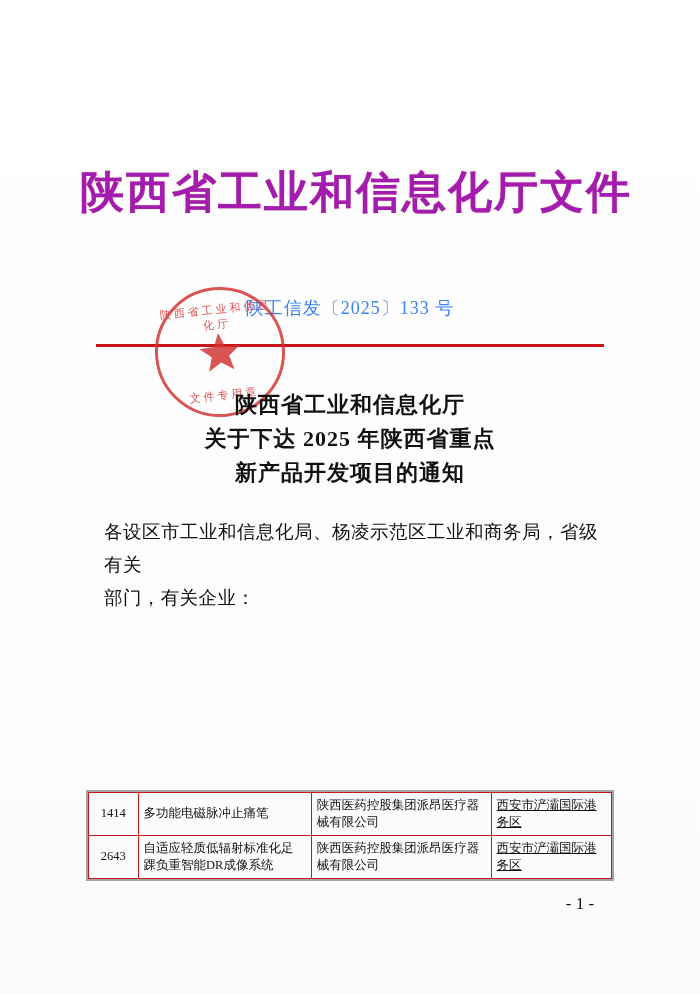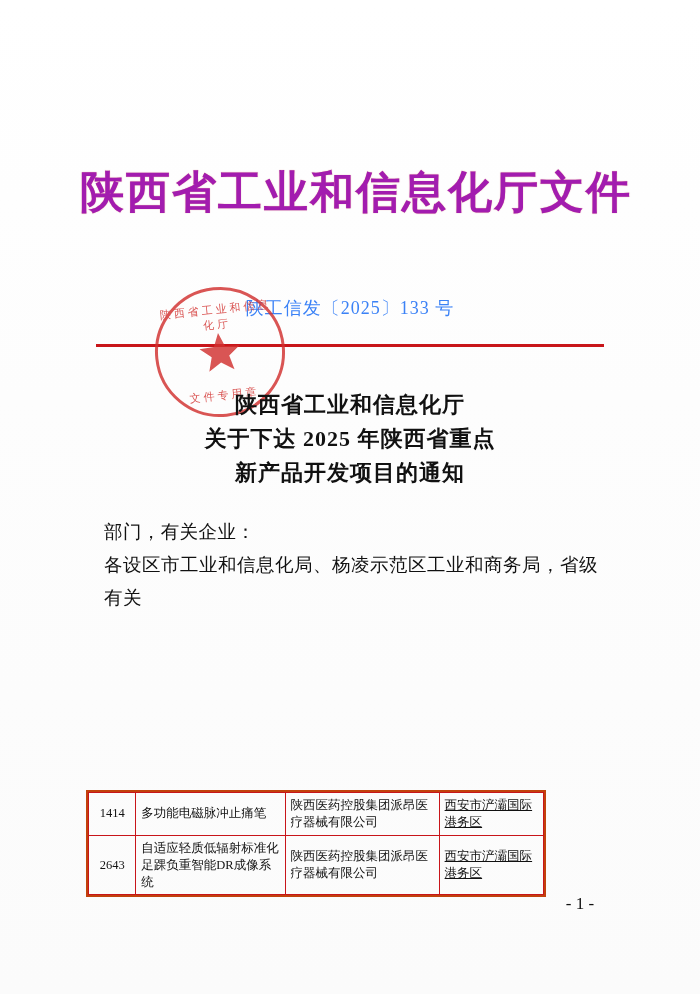--- a/index.html
+++ b/index.html
@@ -115,22 +115,22 @@
     text-align: justify;
   }
   .body-text p { margin: 0; }
   .body-text p.indent { text-indent: 2em; }
 
   
   .table-wrap {
     position: absolute;
     top: 790px;
     left: 86px;
-    width: 460px;
-    border: 2px solid #c2410c;
+    width: 528px;
+    border: 2px solid #a3a3a3;
     box-sizing: border-box;
   }
   table.proj {
     border-collapse: collapse;
     width: 100%;
     font-family: "Liberation Serif", serif;
     font-size: 12.5px;
     color: #111;
   }
   table.proj td {
@@ -176,22 +176,22 @@
     <div class="seal-text-bottom">文件专用章</div>
   </div>
 
   <div class="subject">
     <div>陕西省工业和信息化厅</div>
     <div>关于下达 2025 年陕西省重点</div>
     <div>新产品开发项目的通知</div>
   </div>
 
   <div class="body-text">
+    <p>各设区市工业和信息化局、杨凌示范区工业和商务局，省级有关</p>
     <p>部门，有关企业：</p>
-    <p>各设区市工业和信息化局、杨凌示范区工业和商务局，省级有关</p>
   </div>
 
   <div class="table-wrap">
     <table class="proj">
       <tbody>
         <tr>
           <td class="col-id">1414</td>
           <td class="col-name">多功能电磁脉冲止痛笔</td>
           <td class="col-company">陕西医药控股集团派昂医疗器械有限公司</td>
           <td class="col-region">西安市浐灞国际港务区</td>

